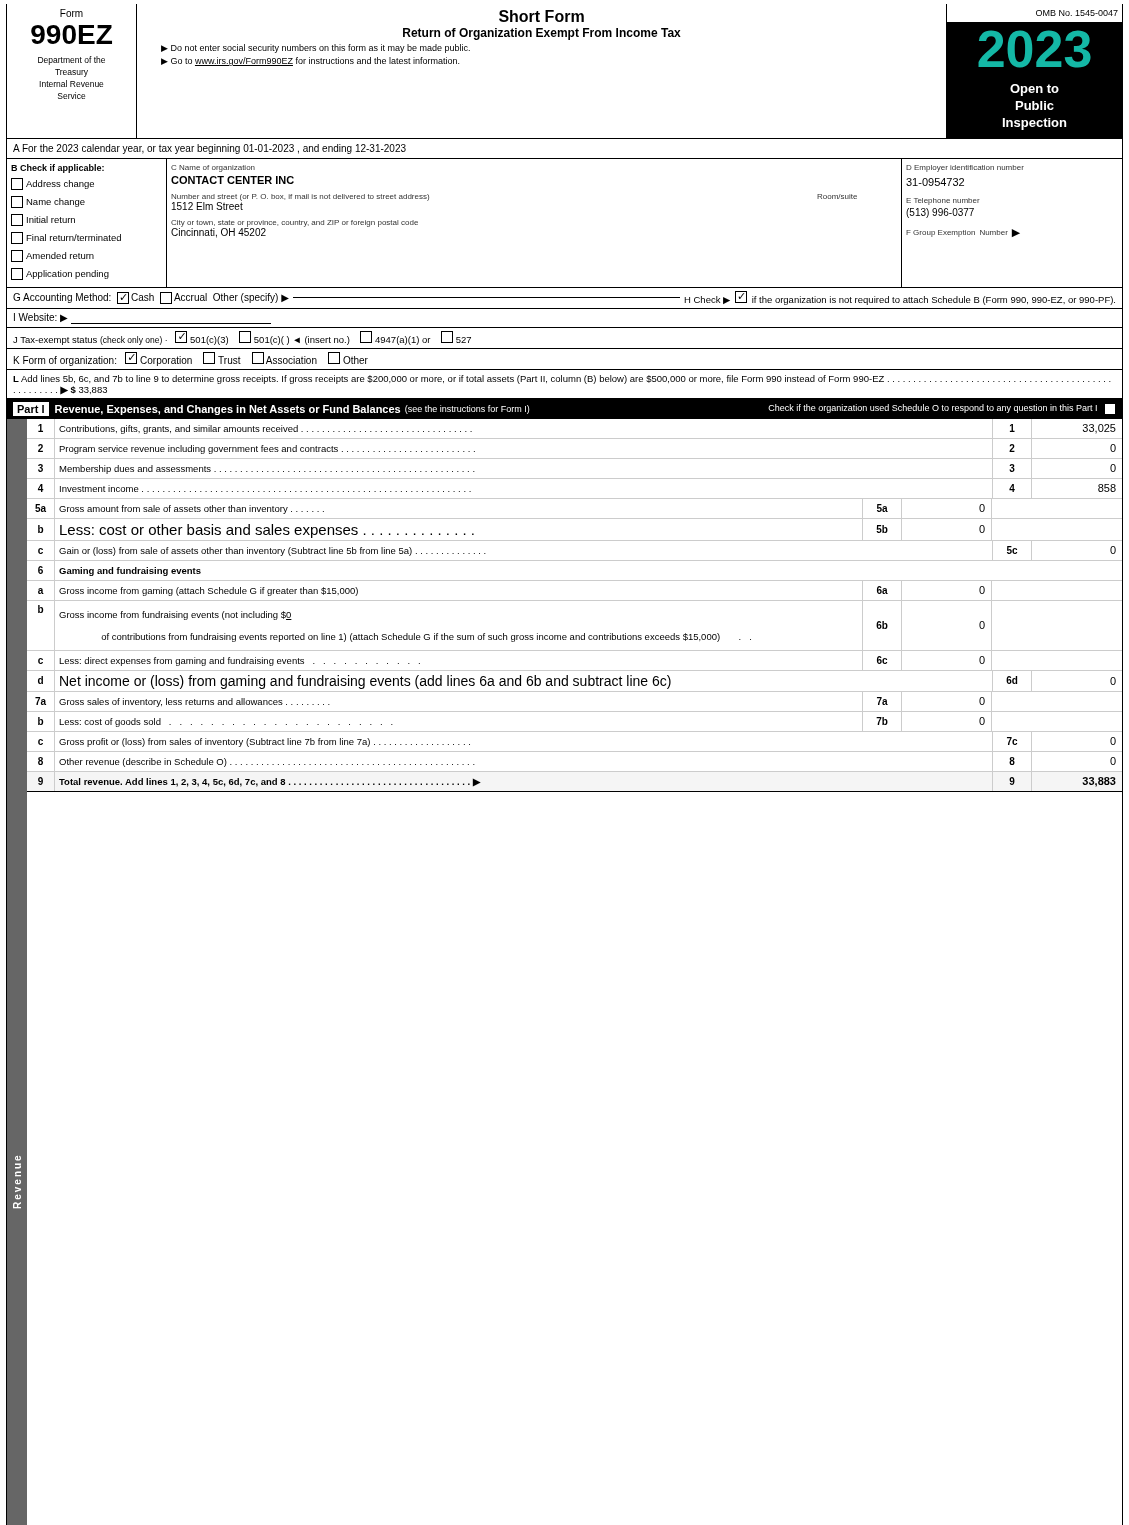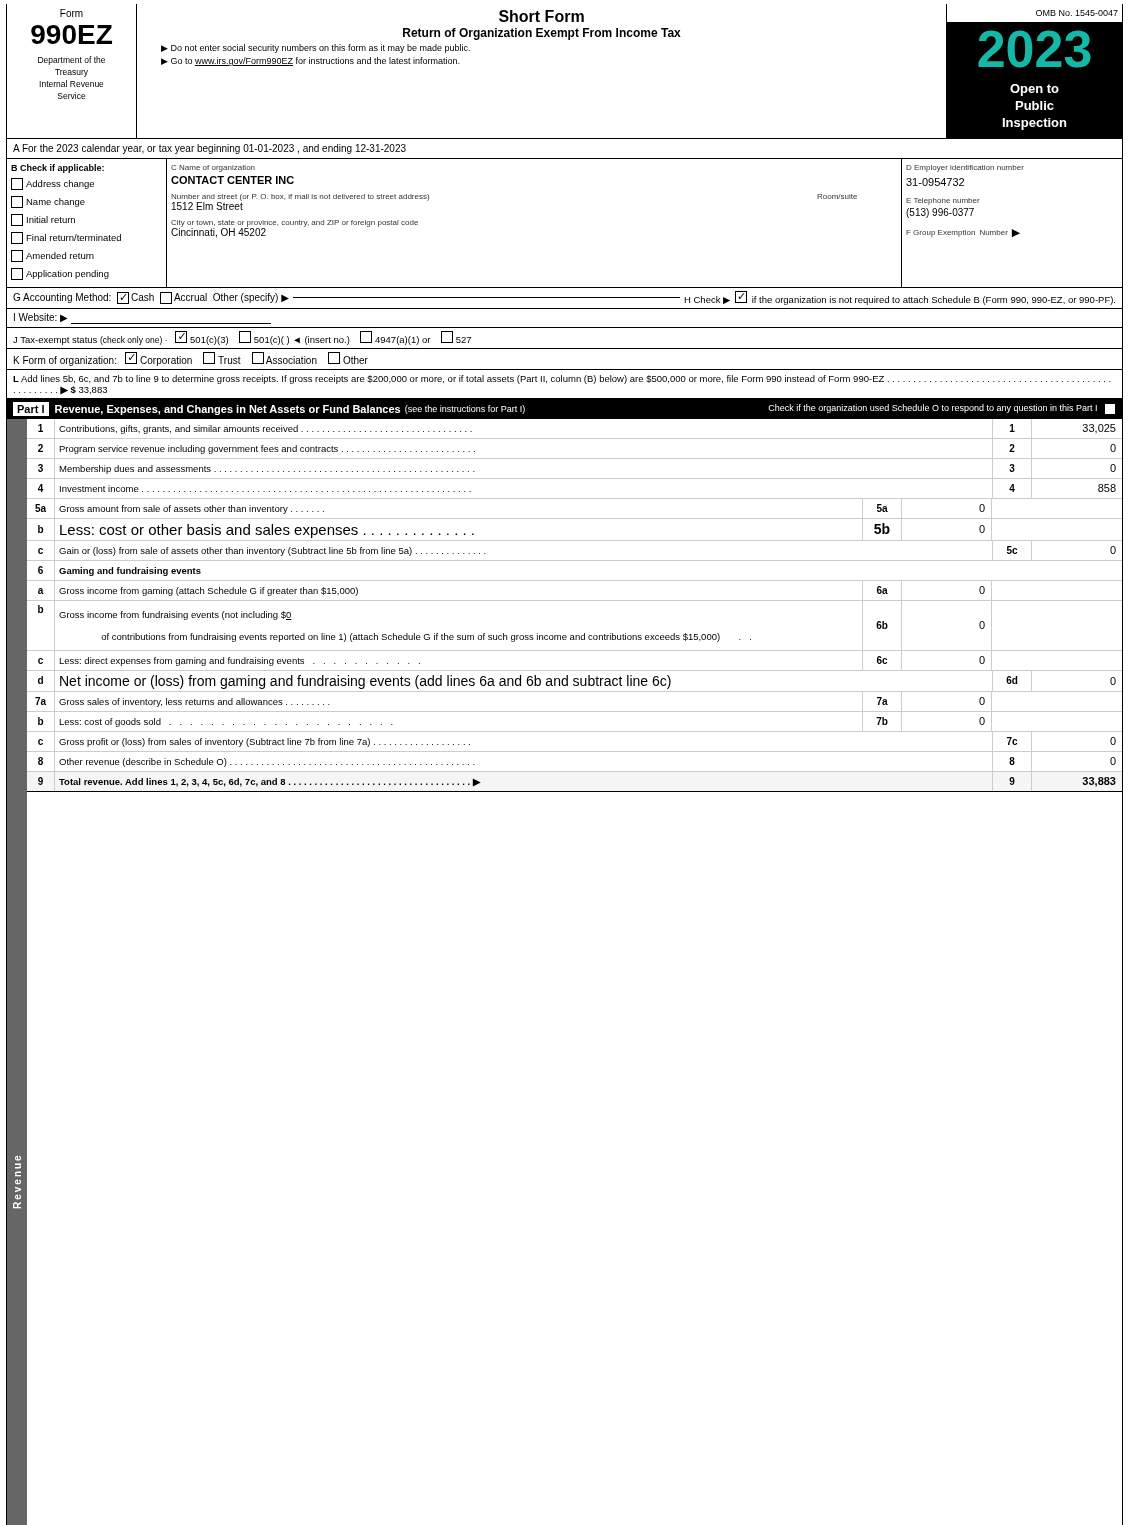--- a/index.html
+++ b/index.html
@@ -235,21 +235,21 @@
     <div class="l-row">
       <span style="font-weight:bold;">L</span>
       <span> Add lines 5b, 6c, and 7b to line 9 to determine gross receipts. If gross receipts are $200,000 or more, or if total assets (Part II, column (B) below) are $500,000 or more, file Form 990 instead of Form 990-EZ . . . . . . . . . . . . . . . . . . . . . . . . . . . . . . . . . . . . . . . . . . . . . . . . . . . .</span>
       <span style="font-weight:bold;"> ▶ $ </span>
       <span>33,883</span>
     </div>
 
     <div style="background:#000;color:white;padding:3px 6px;display:flex;align-items:center;">
       <span style="font-weight:bold;font-size:11px;background:white;color:black;padding:1px 4px;margin-right:6px;">Part I</span>
       <span style="font-weight:bold;">Revenue, Expenses, and Changes in Net Assets or Fund Balances</span>
-      <span style="font-size:9px;margin-left:4px;">(see the instructions for Part I)</span>
+      <span style="font-size:9px;margin-left:4px;">(see the instructions for Form I)</span>
       <span style="margin-left:auto;font-size:9px;">
         <span>Check if the organization used Schedule O to respond to any question in this Part I</span>
         <span class="cb" style="background:white;display:inline-block;vertical-align:middle;margin-left:4px;"></span>
       </span>
     </div>
 
     <div class="section-wrapper" style="border-bottom:none;">
       <div class="section-side-label" style="min-height:100%;">Revenue</div>
       <div class="section-rows">
 
@@ -286,21 +286,21 @@
           <div style="display:flex;align-items:center;padding:2px 4px;font-size:9.5px;">Gross amount from sale of assets other than inventory . . . . . . .</div>
           <div style="display:flex;align-items:center;justify-content:center;font-weight:bold;border-left:1px solid #ccc;border-right:1px solid #ccc;font-size:10px;">5a</div>
           <div style="display:flex;align-items:center;justify-content:flex-end;padding-right:6px;border-right:1px solid #ccc;">0</div>
           <div style="display:flex;align-items:center;"></div>
           <div style="display:flex;align-items:center;"></div>
         </div>
 
         <div style="display:grid;grid-template-columns:28px 1fr 40px 90px 40px 90px;border-bottom:1px solid #ccc;min-height:20px;">
           <div style="display:flex;align-items:center;justify-content:center;font-weight:bold;border-right:1px solid #ccc;font-size:10px;">b</div>
           <div style="display:flex;align-items:center;padding:2px 4px;font-size:15px;">Less: cost or other basis and sales expenses . . . . . . . . . . . . . .</div>
-          <div style="display:flex;align-items:center;justify-content:center;font-weight:bold;border-left:1px solid #ccc;border-right:1px solid #ccc;font-size:14px;">5b</div>
+          <div style="display:flex;align-items:center;justify-content:center;font-weight:bold;border-left:1px solid #ccc;border-right:1px solid #ccc;font-size:10px;">5b</div>
           <div style="display:flex;align-items:center;justify-content:flex-end;padding-right:6px;border-right:1px solid #ccc;">0</div>
           <div style="display:flex;align-items:center;"></div>
           <div style="display:flex;align-items:center;"></div>
         </div>
 
         <div style="display:grid;grid-template-columns:28px 1fr 40px 90px;border-bottom:1px solid #ccc;min-height:20px;">
           <div style="display:flex;align-items:center;justify-content:center;font-weight:bold;border-right:1px solid #ccc;font-size:10px;">c</div>
           <div style="display:flex;align-items:center;padding:2px 4px;font-size:9.5px;">Gain or (loss) from sale of assets other than inventory (Subtract line 5b from line 5a) . . . . . . . . . . . . . .</div>
           <div style="display:flex;align-items:center;justify-content:center;font-weight:bold;border-left:1px solid #ccc;border-right:1px solid #ccc;font-size:10px;">5c</div>
           <div style="display:flex;align-items:center;justify-content:flex-end;padding-right:6px;">0</div>

